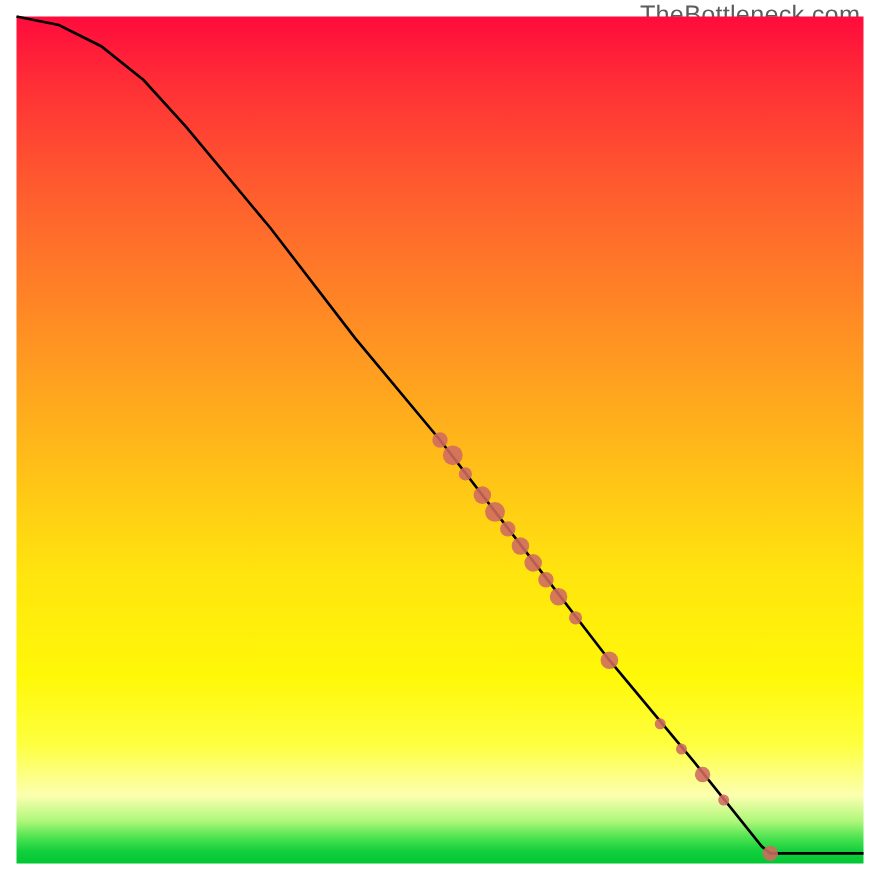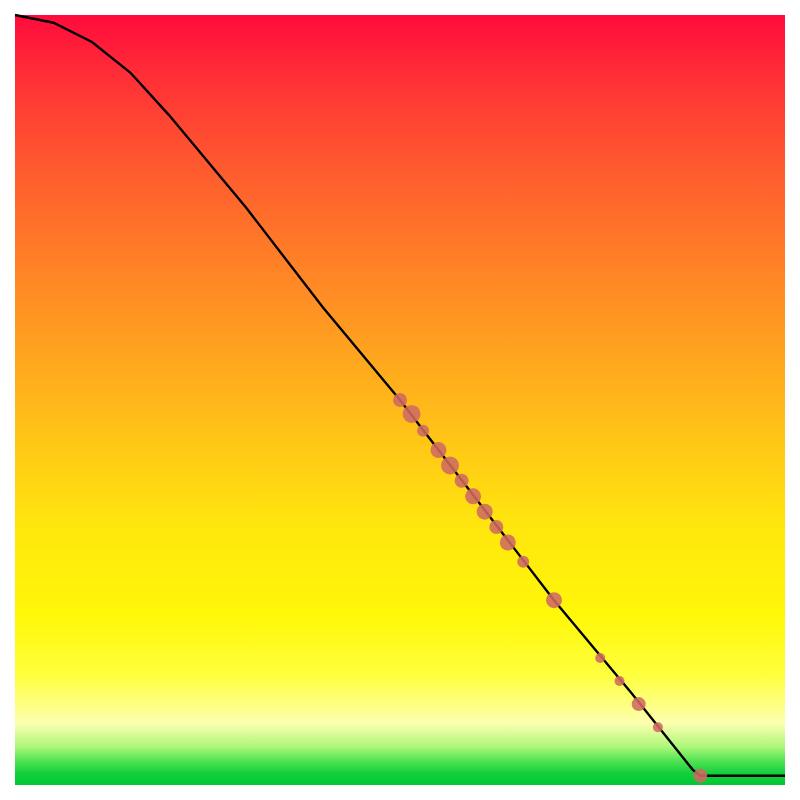--- a/index.html
+++ b/index.html
@@ -58,20 +58,21 @@
     inset: 0;
     width: 100%;
     height: 100%;
     overflow: visible;
   }
 </style>
 </head>
 <body>
 
 <div class="chart-container">
+  <div class="watermark">TheBottleneck.com</div>
   <div class="plot-area">
     <div class="gradient-bg"></div>
     <svg class="curve" viewBox="0 0 770 770" preserveAspectRatio="none">
       <path id="curve-path" fill="none" stroke="#000000" stroke-width="2.4" d="M0.0 0.0 L38.5 7.7 L77.0 27.0 L115.5 57.8 L154.0 100.1 L231.0 192.5 L308.0 292.6 L385.0 385.0 L462.0 485.1 L539.0 585.2 L616.0 677.6 L677.6 754.6 L685.3 760.8 L770.0 760.8"></path>
       <g id="points-group">
           <circle cx="385.0" cy="385.0" r="7" fill="#cf6a61" fill-opacity="0.88" stroke="#cf6a61" stroke-width="0"></circle>
           <circle cx="396.6" cy="398.9" r="9" fill="#cf6a61" fill-opacity="0.88" stroke="#cf6a61" stroke-width="0"></circle>
           <circle cx="408.1" cy="415.8" r="6" fill="#cf6a61" fill-opacity="0.88" stroke="#cf6a61" stroke-width="0"></circle>
           <circle cx="423.5" cy="435.1" r="8" fill="#cf6a61" fill-opacity="0.88" stroke="#cf6a61" stroke-width="0"></circle>
           <circle cx="435.0" cy="450.4" r="9" fill="#cf6a61" fill-opacity="0.88" stroke="#cf6a61" stroke-width="0"></circle>

